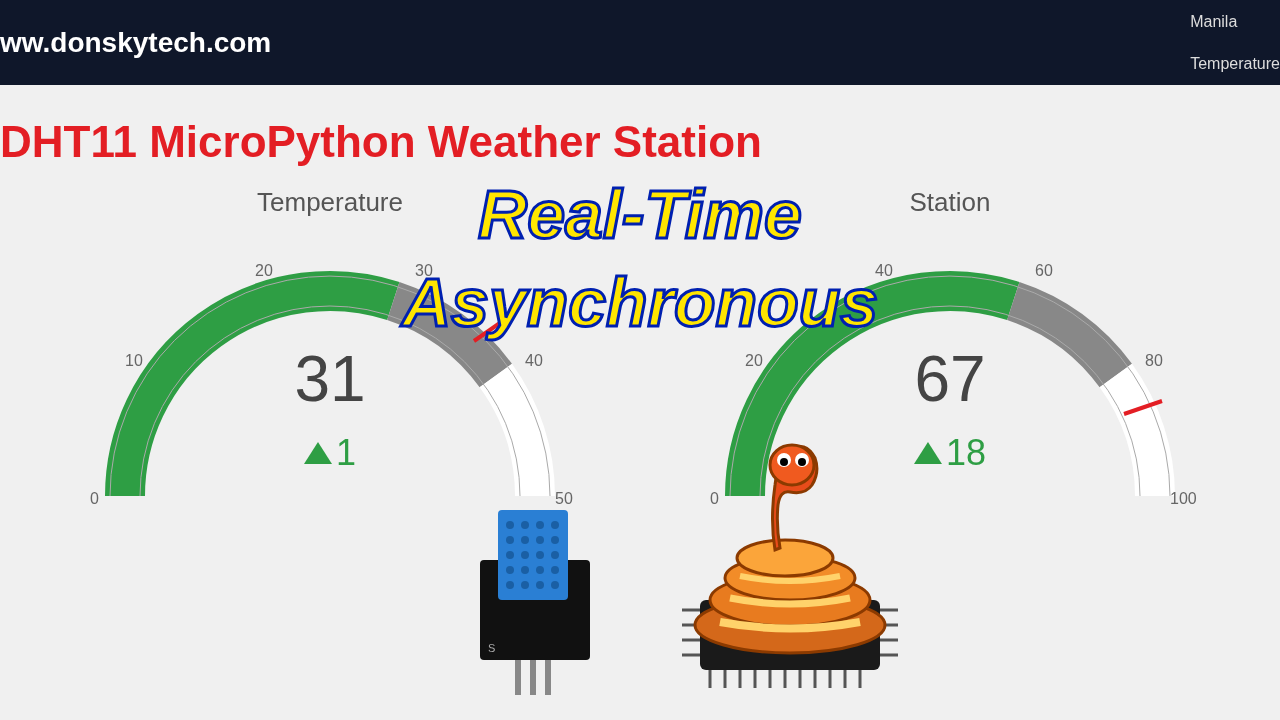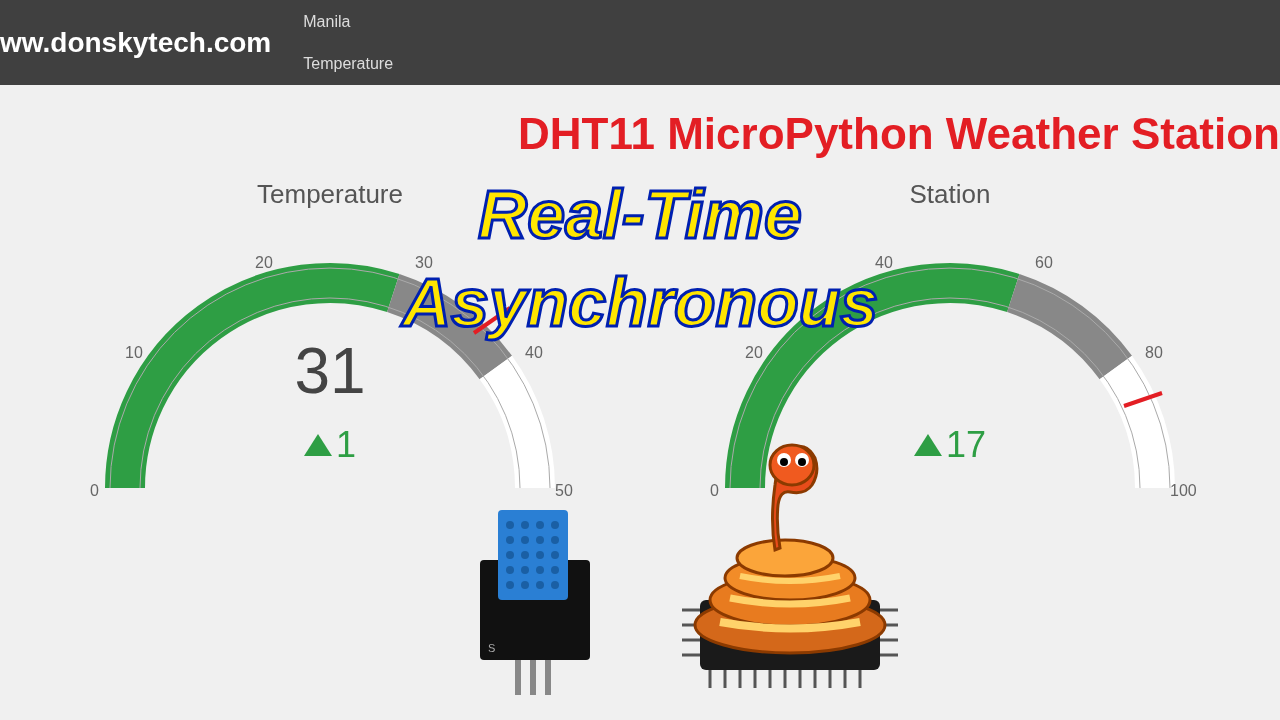--- a/index.html
+++ b/index.html
@@ -5,48 +5,49 @@
     * { margin: 0; padding: 0; box-sizing: border-box; }
     body {
       width: 1280px;
       height: 720px;
       font-family: Arial, sans-serif;
       background: #f0f0f0;
       overflow: hidden;
       position: relative;
     }
     .topbar {
-      background: #404040;
+      background: #0f172a;
       height: 85px;
       display: flex;
       align-items: center;
       padding: 0 0 0 0;
       color: #fff;
+      justify-content: space-between;
     }
     .site-url {
       font-size: 28px;
       font-weight: bold;
       padding-left: 0;
     }
     .nav-links {
       display: flex;
       gap: 24px;
       margin-left: 32px;
       flex-direction: column;
     }
     .nav-link {
       font-size: 16px;
       color: #ddd;
     }
     .page-title {
-      text-align: right;
+      text-align: left;
       font-size: 44px;
       font-weight: bold;
       color: #e31e24;
-      margin-top: 24px;
+      margin-top: 32px;
       margin-bottom: 10px;
     }
     .gauges {
       display: flex;
       justify-content: space-around;
       margin-top: 20px;
       padding: 0 20px;
     }
     .gauge-container {
       position: relative;
@@ -185,23 +186,24 @@
       <path d="M 70 270 A 190 190 0 0 1 450 270" fill="none" stroke="#aaa" stroke-width="1"></path>
 
       <line x1="434" y1="188" x2="472" y2="175" stroke="#e31e24" stroke-width="4"></line>
       <text x="20" y="278" class="tick-label">0</text>
       <text x="55" y="140" class="tick-label">20</text>
       <text x="185" y="50" class="tick-label">40</text>
       <text x="345" y="50" class="tick-label">60</text>
       <text x="455" y="140" class="tick-label">80</text>
       <text x="480" y="278" class="tick-label">100</text>
     </svg>
+    <div class="gauge-value">67</div>
     <div class="gauge-delta">
       <div class="delta-arrow"></div>
-      <span>17</span>
+      <span>18</span>
     </div>
   </div>
 
 </div>
 
 <div class="overlay-text">
   <div class="overlay-line">Real-Time</div>
   <div class="overlay-line">Asynchronous</div>
 </div>
 

